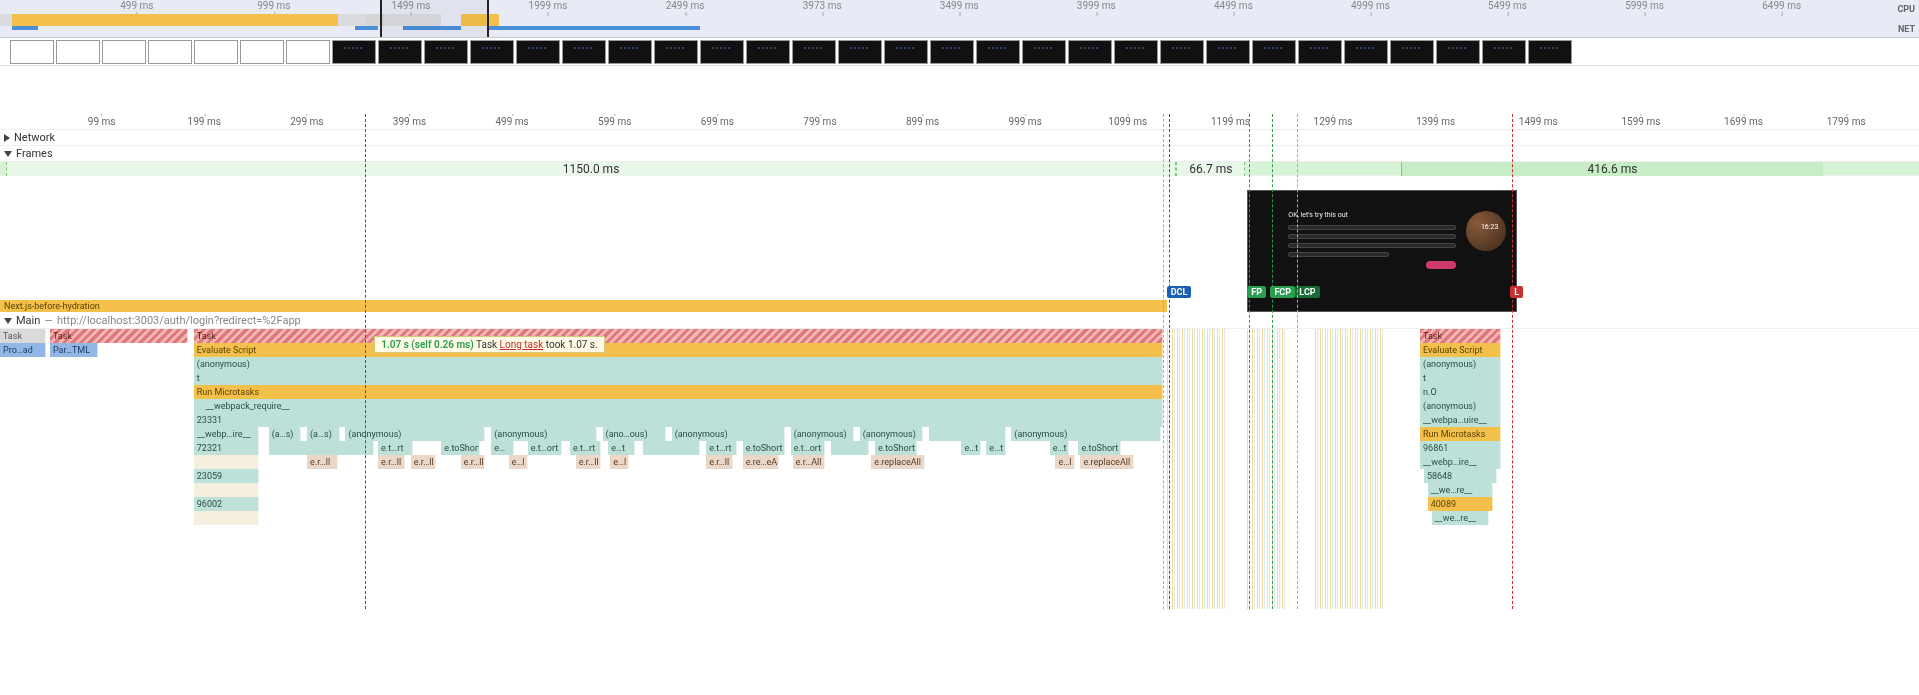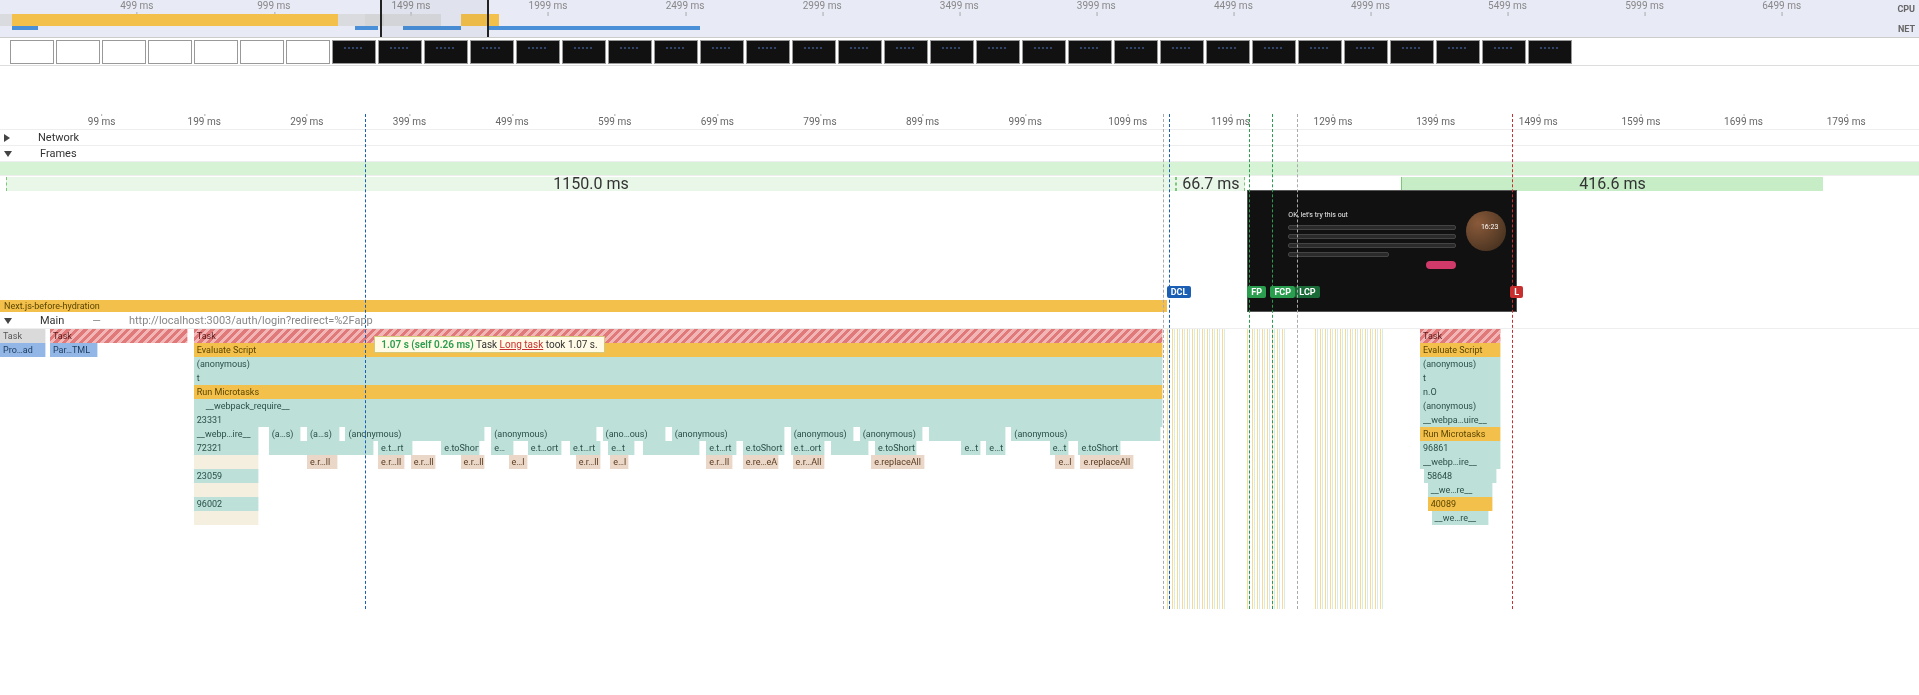--- a/index.html
+++ b/index.html
@@ -23,34 +23,34 @@
     .film-frame.dark { background: #111; }
     .film-inner { width: 100%; height: 100%; display: flex; align-items: center; justify-content: center; }
     .film-dots { width: 20px; height: 10px; background: linear-gradient(90deg, #3e5a8f 0 2px, transparent 2px 4px) repeat-x; background-size: 4px 2px; opacity: .7; }
     
     
     .main-ruler { position: relative; height: 16px; border-bottom: 1px solid #eee; margin-top: 48px; }
     .main-tick { position: absolute; top: 2px; font-size: 10px; color: #666; transform: translateX(-50%); }
     .main-tick::before { content: ''; position: absolute; left: 50%; top: -2px; width: 1px; height: 2px; background: #aaa; }
     
     
-    .track-head { display: flex; align-items: center; padding: 1px 4px; border-bottom: 1px solid #eee; user-select: none; cursor: pointer; gap: 24px; }
+    .track-head { display: flex; align-items: center; padding: 1px 4px; border-bottom: 1px solid #eee; user-select: none; cursor: pointer; }
     .tri { display: inline-block; width: 0; height: 0; margin-right: 4px; }
     .tri.down { border-left: 4px solid transparent; border-right: 4px solid transparent; border-top: 6px solid #444; }
     .tri.right { border-top: 4px solid transparent; border-bottom: 4px solid transparent; border-left: 6px solid #444; }
     
     .track-lane { position: relative; height: 14px; border-bottom: 1px solid #f3f3f3; }
     
     .net-block { position: absolute; top: 1px; height: 12px; font-size: 9px; line-height: 12px; overflow: hidden; white-space: nowrap; padding: 0 2px; }
     .net-js { background: #f3c14b; color: #5a4400; }
     .net-blue { background: #7bb0e4; color: #1b3a5c; }
     .net-doc { background: #e68a9e; color: #5c2030; }
     
     .frame-lane { position: relative; height: 14px; background: #d6f3d6; border-bottom: 1px solid #eee; }
-    .frame-seg { position: absolute; top: 15px; height: 14px; font-size: 16px; line-height: 14px; text-align: center; color: #333; }
+    .frame-seg { position: absolute; top: 0; height: 14px; font-size: 12px; line-height: 14px; text-align: center; color: #333; }
     .frame-seg.light { background: #e8f7e8; border-left: 1px dashed #7cc77c; border-right: 1px dashed #7cc77c; }
     .frame-seg.solid { background: #c6edc6; border-left: 1px solid #7cc77c; }
     
     .frame-preview { position: absolute; top: 14px; width: 270px; height: 122px; background: #111; border: 1px solid #555; }
     .fp-content { position: absolute; left: 40px; top: 20px; right: 60px; }
     .fp-title { color: #eee; font-size: 7px; margin-bottom: 6px; }
     .fp-line { height: 5px; background: #2a2a2a; border: 1px solid #444; border-radius: 2px; margin-bottom: 4px; }
     .fp-btn { width: 30px; height: 8px; background: #d03a6b; border-radius: 4px; margin-left: auto; }
     .fp-planet { position: absolute; right: 10px; top: 20px; width: 40px; height: 40px; border-radius: 50%; background: radial-gradient(circle at 30% 30%, #8a5a3a, #3a2a1a); }
     .fp-clock { position: absolute; right: 18px; top: 32px; color: #fff; font-size: 7px; }
@@ -98,21 +98,21 @@
 </head>
 <body>
 
 <div class="overview">
   <div class="overview-ruler" id="ov-ruler">
       <div class="overview-tick" style="left: 7.12857%;">499 ms</div>
       <div class="overview-tick" style="left: 14.2714%;">999 ms</div>
       <div class="overview-tick" style="left: 21.4143%;">1499 ms</div>
       <div class="overview-tick" style="left: 28.5571%;">1999 ms</div>
       <div class="overview-tick" style="left: 35.7%;">2499 ms</div>
-      <div class="overview-tick" style="left: 42.8429%;">2999 ms</div>
+      <div class="overview-tick" style="left: 42.8429%;">3973 ms</div>
       <div class="overview-tick" style="left: 49.9857%;">3499 ms</div>
       <div class="overview-tick" style="left: 57.1286%;">3999 ms</div>
       <div class="overview-tick" style="left: 64.2714%;">4499 ms</div>
       <div class="overview-tick" style="left: 71.4143%;">4999 ms</div>
       <div class="overview-tick" style="left: 78.5571%;">5499 ms</div>
       <div class="overview-tick" style="left: 85.7%;">5999 ms</div>
       <div class="overview-tick" style="left: 92.8429%;">6499 ms</div>
     </div>
   <div class="overview-cpu">
     <div class="ov-bar ov-grey" style="left:0;width:20%"></div>

